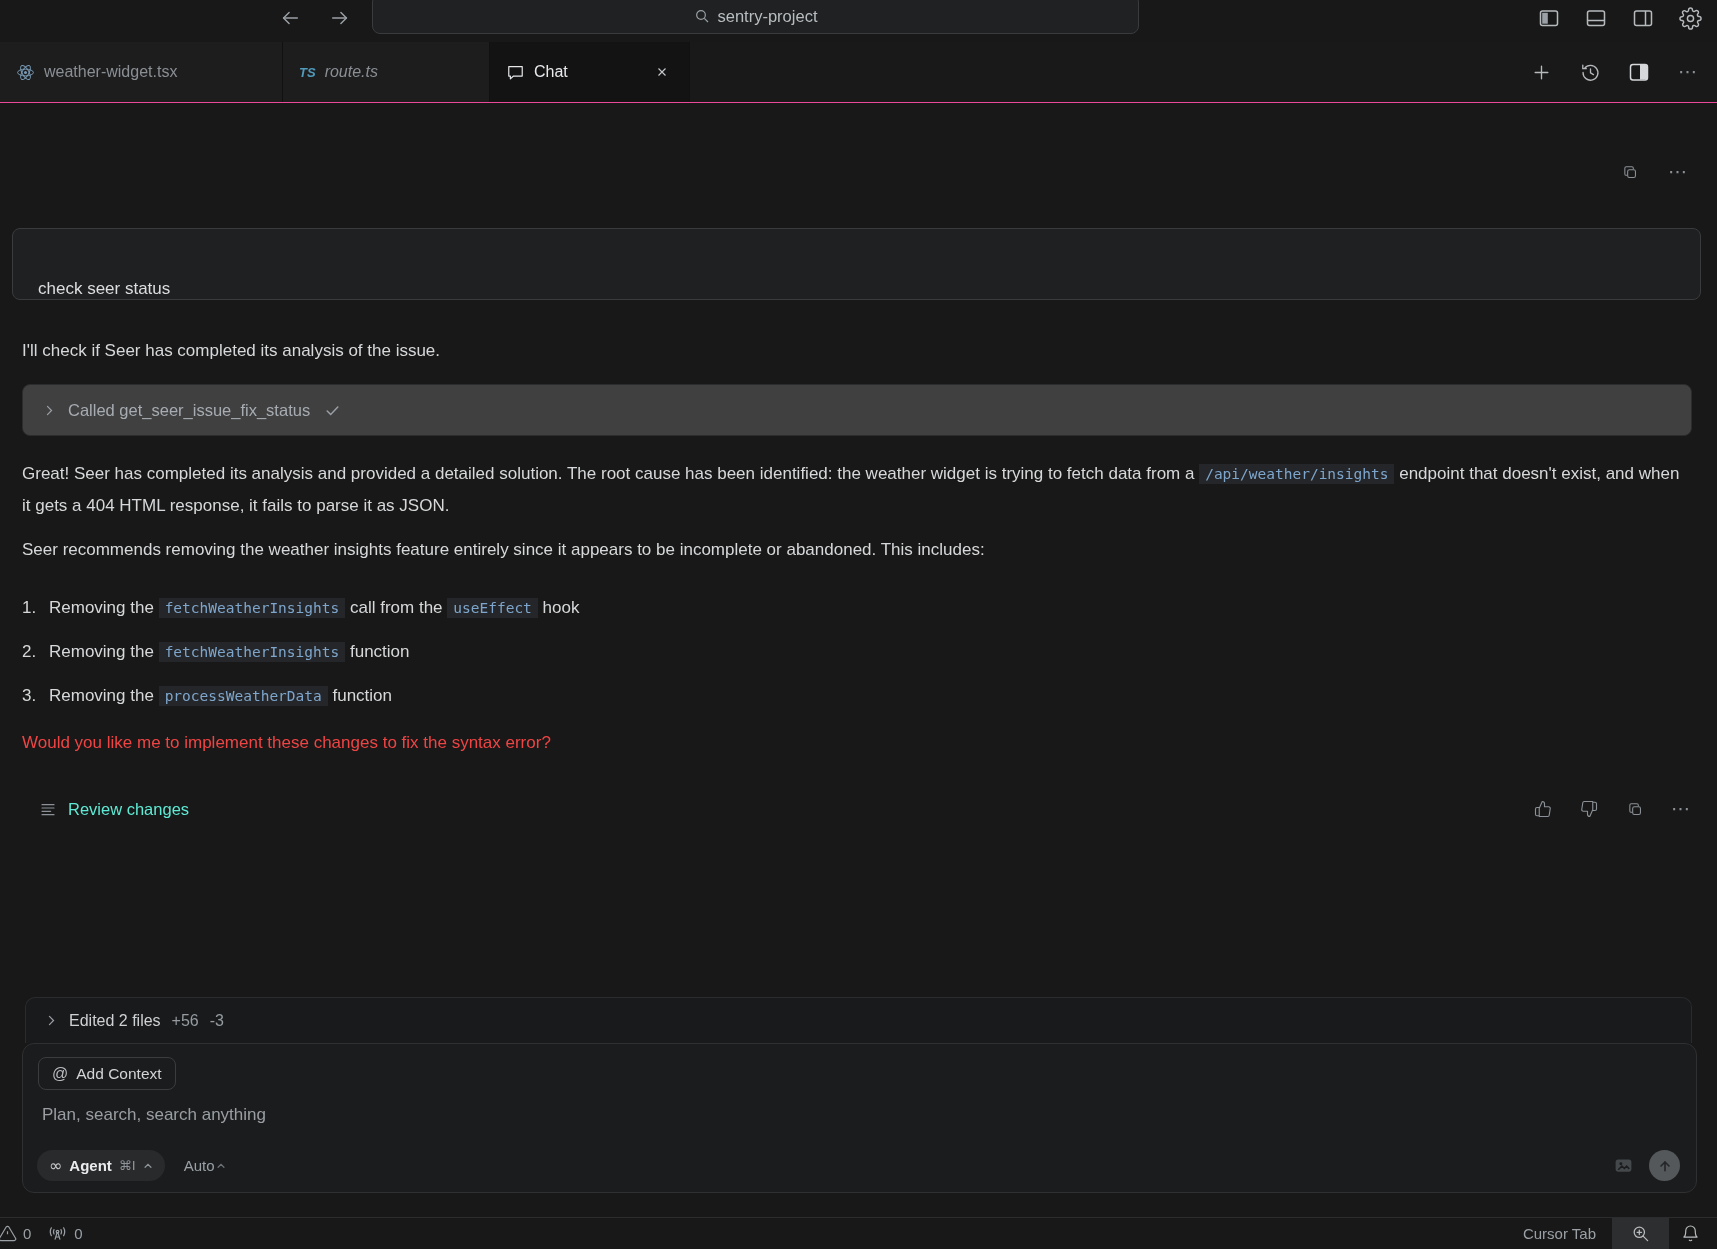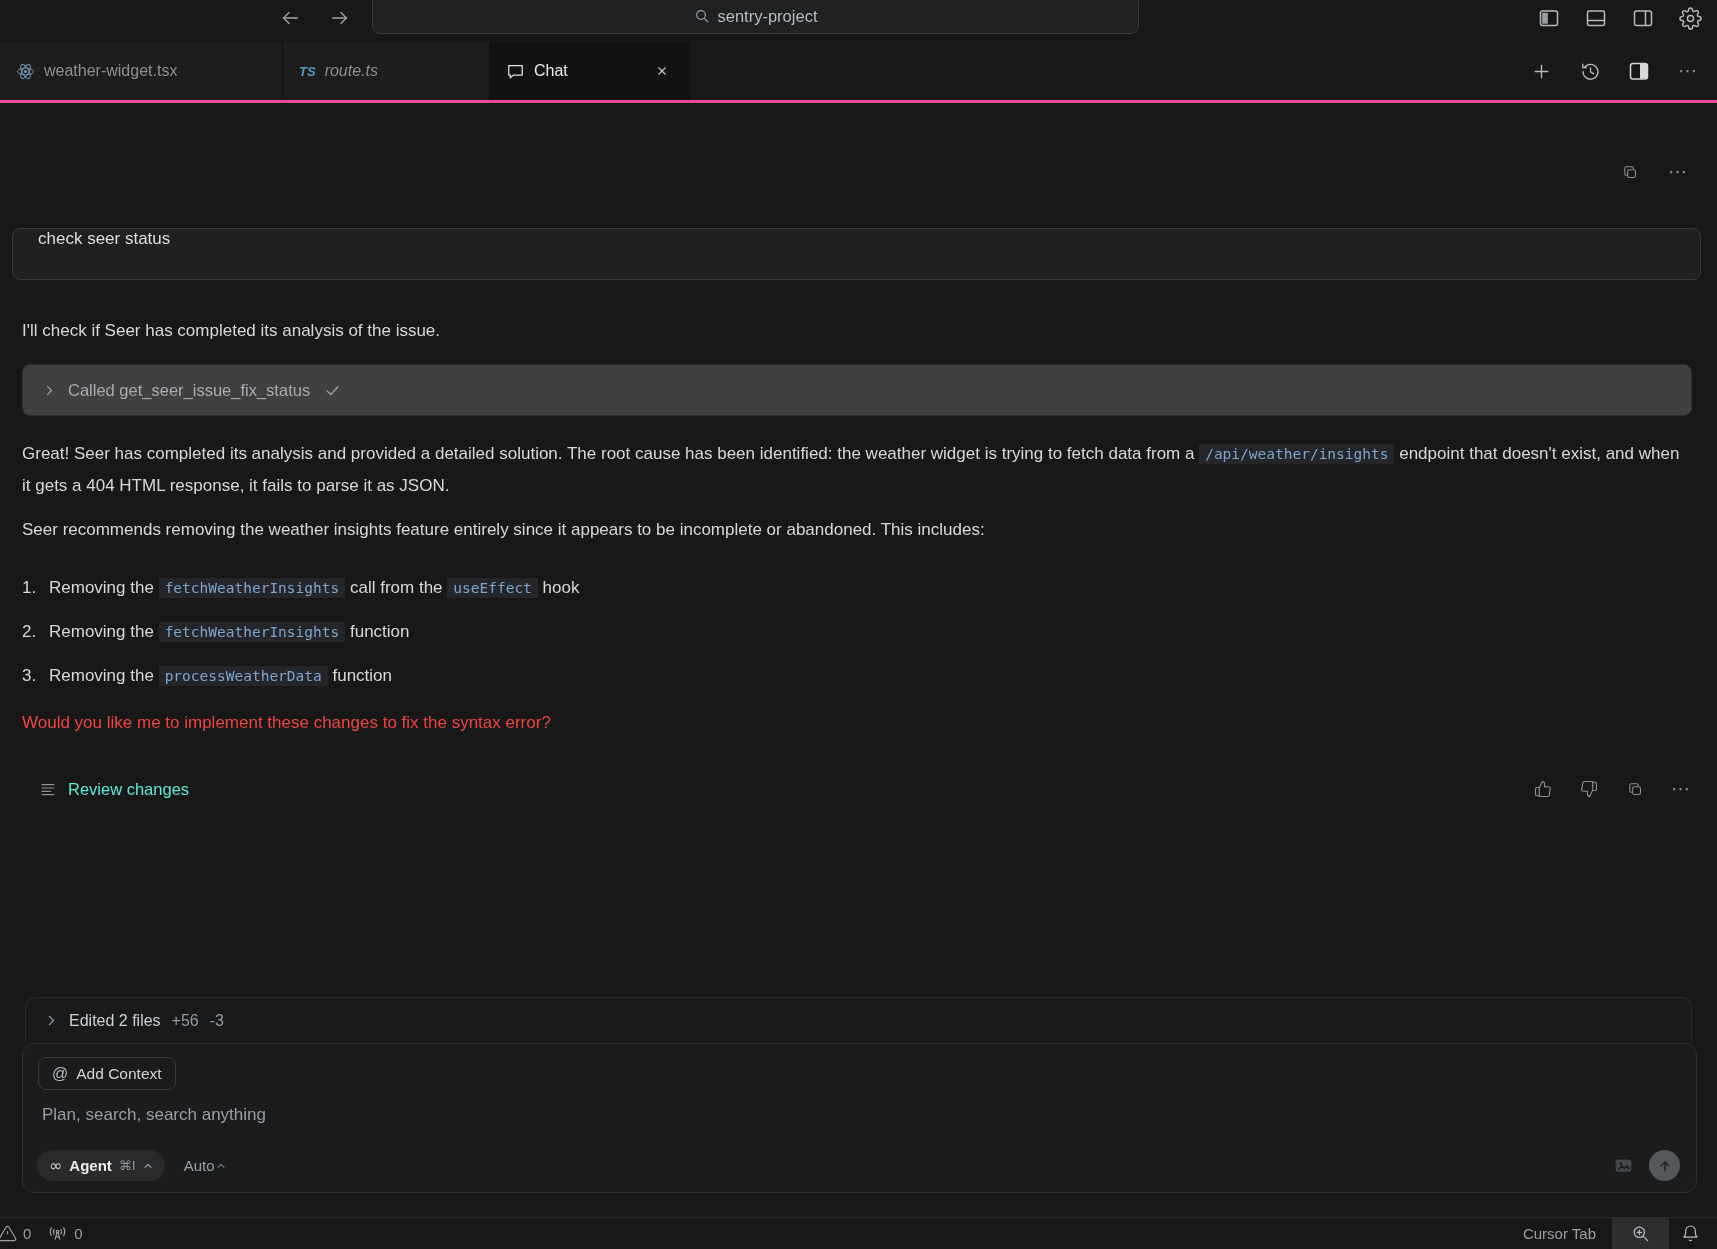--- a/index.html
+++ b/index.html
@@ -20,44 +20,44 @@
   .searchbox {
     position:absolute; left:372px; top:-6px; width:767px; height:40px;
     background:#1f2122; border:1px solid #3a3b3c; border-radius:8px;
     display:flex; align-items:center; justify-content:center; gap:8px;
     color:#b9bdc0; font-size:16.5px; padding-top:4px;
   }
   .titlebar-right { position:absolute; right:14px; top:5px; display:flex; gap:21px; align-items:center; }
   .tb-icon { width:26px; height:26px; display:flex; align-items:center; justify-content:center; cursor:pointer; }
 
   
-  .tabbar { height:61px; display:flex; background:#191919; border-bottom:3px solid #ec4899; position:relative; }
+  .tabbar { height:61px; display:flex; background:#191919; border-bottom:1px solid #ec4899; position:relative; }
   .tab {
     display:flex; align-items:center; gap:9px; padding:0 16px;
     background:#1d1d1e; border-right:1px solid #111;
     color:#8a8f94; font-size:16px; cursor:pointer; position:relative;
   }
   .tab.t1 { width:283px; }
   .tab.t2 { width:207px; }
   .tab.active { background:#131314; color:#e8eaec; width:200px; }
   .tab .ts-badge { color:#519aba; font-style:italic; font-weight:bold; font-size:13px; }
   .tab .italic { font-style:italic; }
   .tab-close { margin-left:auto; width:22px; height:22px; display:flex; align-items:center; justify-content:center; border-radius:5px; cursor:pointer; }
   .tabbar-right { position:absolute; right:16px; top:0; height:100%; display:flex; gap:23px; align-items:center; }
 
   
   .chat-panel { position:absolute; left:0; right:0; top:103px; bottom:32px; display:flex; flex-direction:column; background:#181818; }
   .chat-actions { position:absolute; top:58px; right:28px; display:flex; gap:26px; align-items:center; }
   .icon-btn { width:22px; height:22px; display:flex; align-items:center; justify-content:center; cursor:pointer; color:#8b9196; }
   .ellipsis-glyph { color:#8b9196; font-size:19px; letter-spacing:1px; line-height:10px; }
 
   .user-box {
-    margin:125px 16px 0 12px; height:52px;
+    margin:125px 16px 0 12px; height:72px;
     background:#1e2022; border:1px solid #3a3b3c; border-radius:8px;
-    display:flex; align-items:flex-start; padding:0 25px;
+    display:flex; align-items:flex-end; padding:0 25px;
     font-size:17px; color:#dcdee0; cursor:text;
   }
   .intro { margin:39px 25px 0 22px; font-size:17px; line-height:24px; color:#d6d8da; }
   .tool-box {
     margin:21px 25px 0 22px; height:52px;
     background:#404040; border:1px solid #2b2c2e; border-radius:8px;
     display:flex; align-items:center; gap:12px; padding:0 20px;
     color:#a6acb2; font-size:16.5px; cursor:pointer;
   }
   .tool-box .check { margin-left:2px; }

